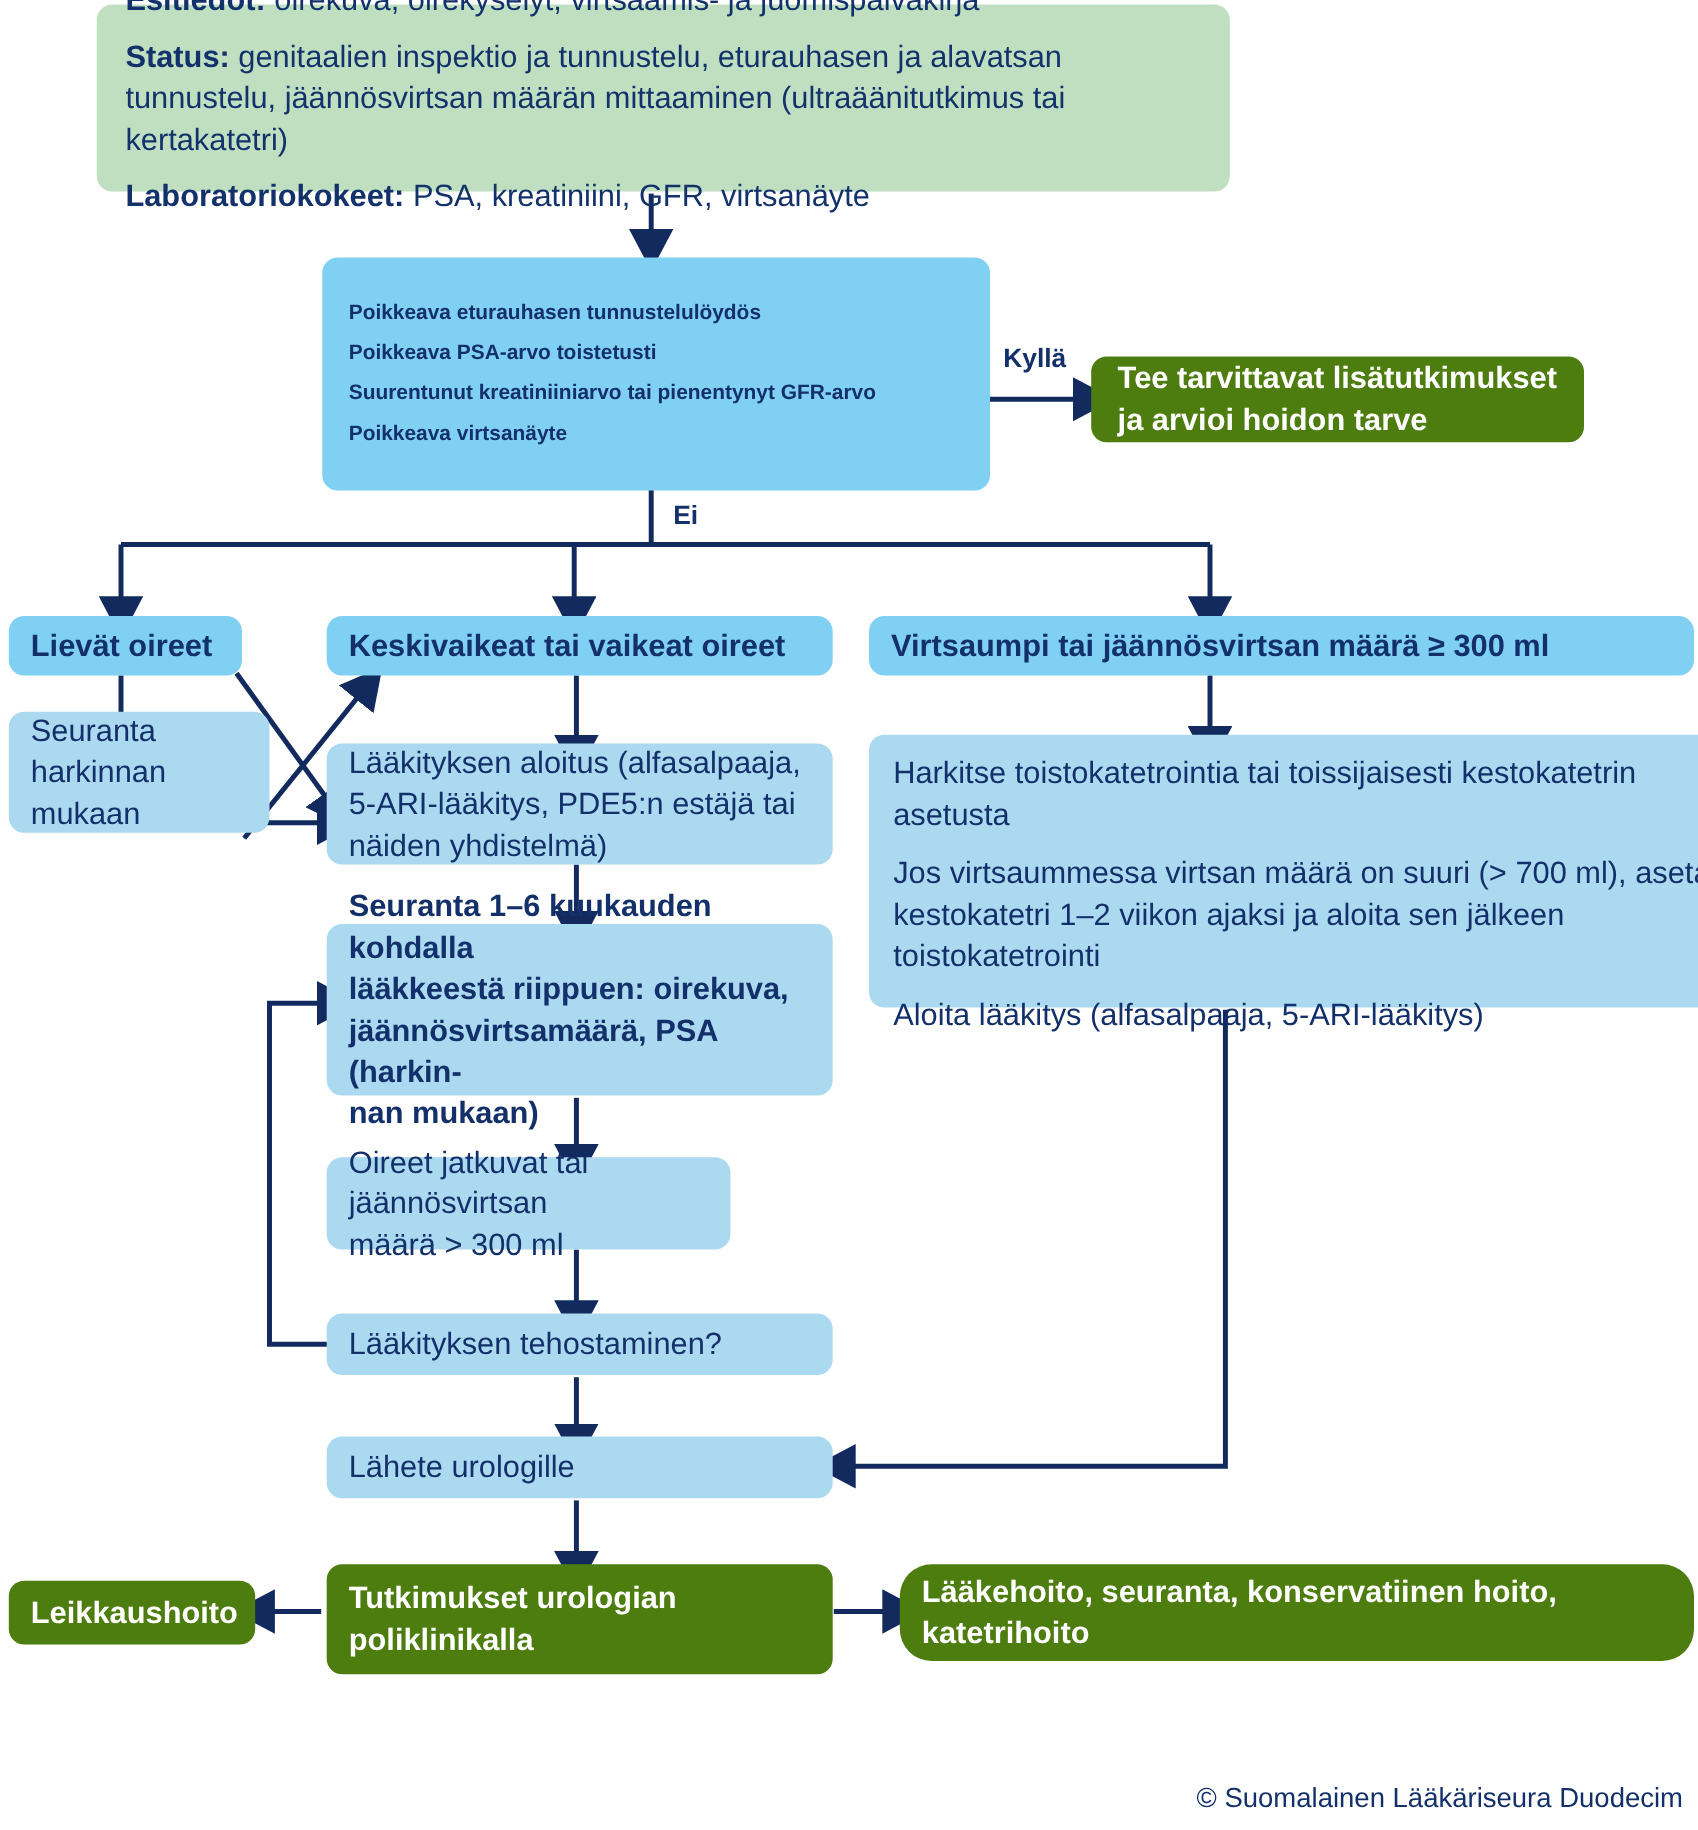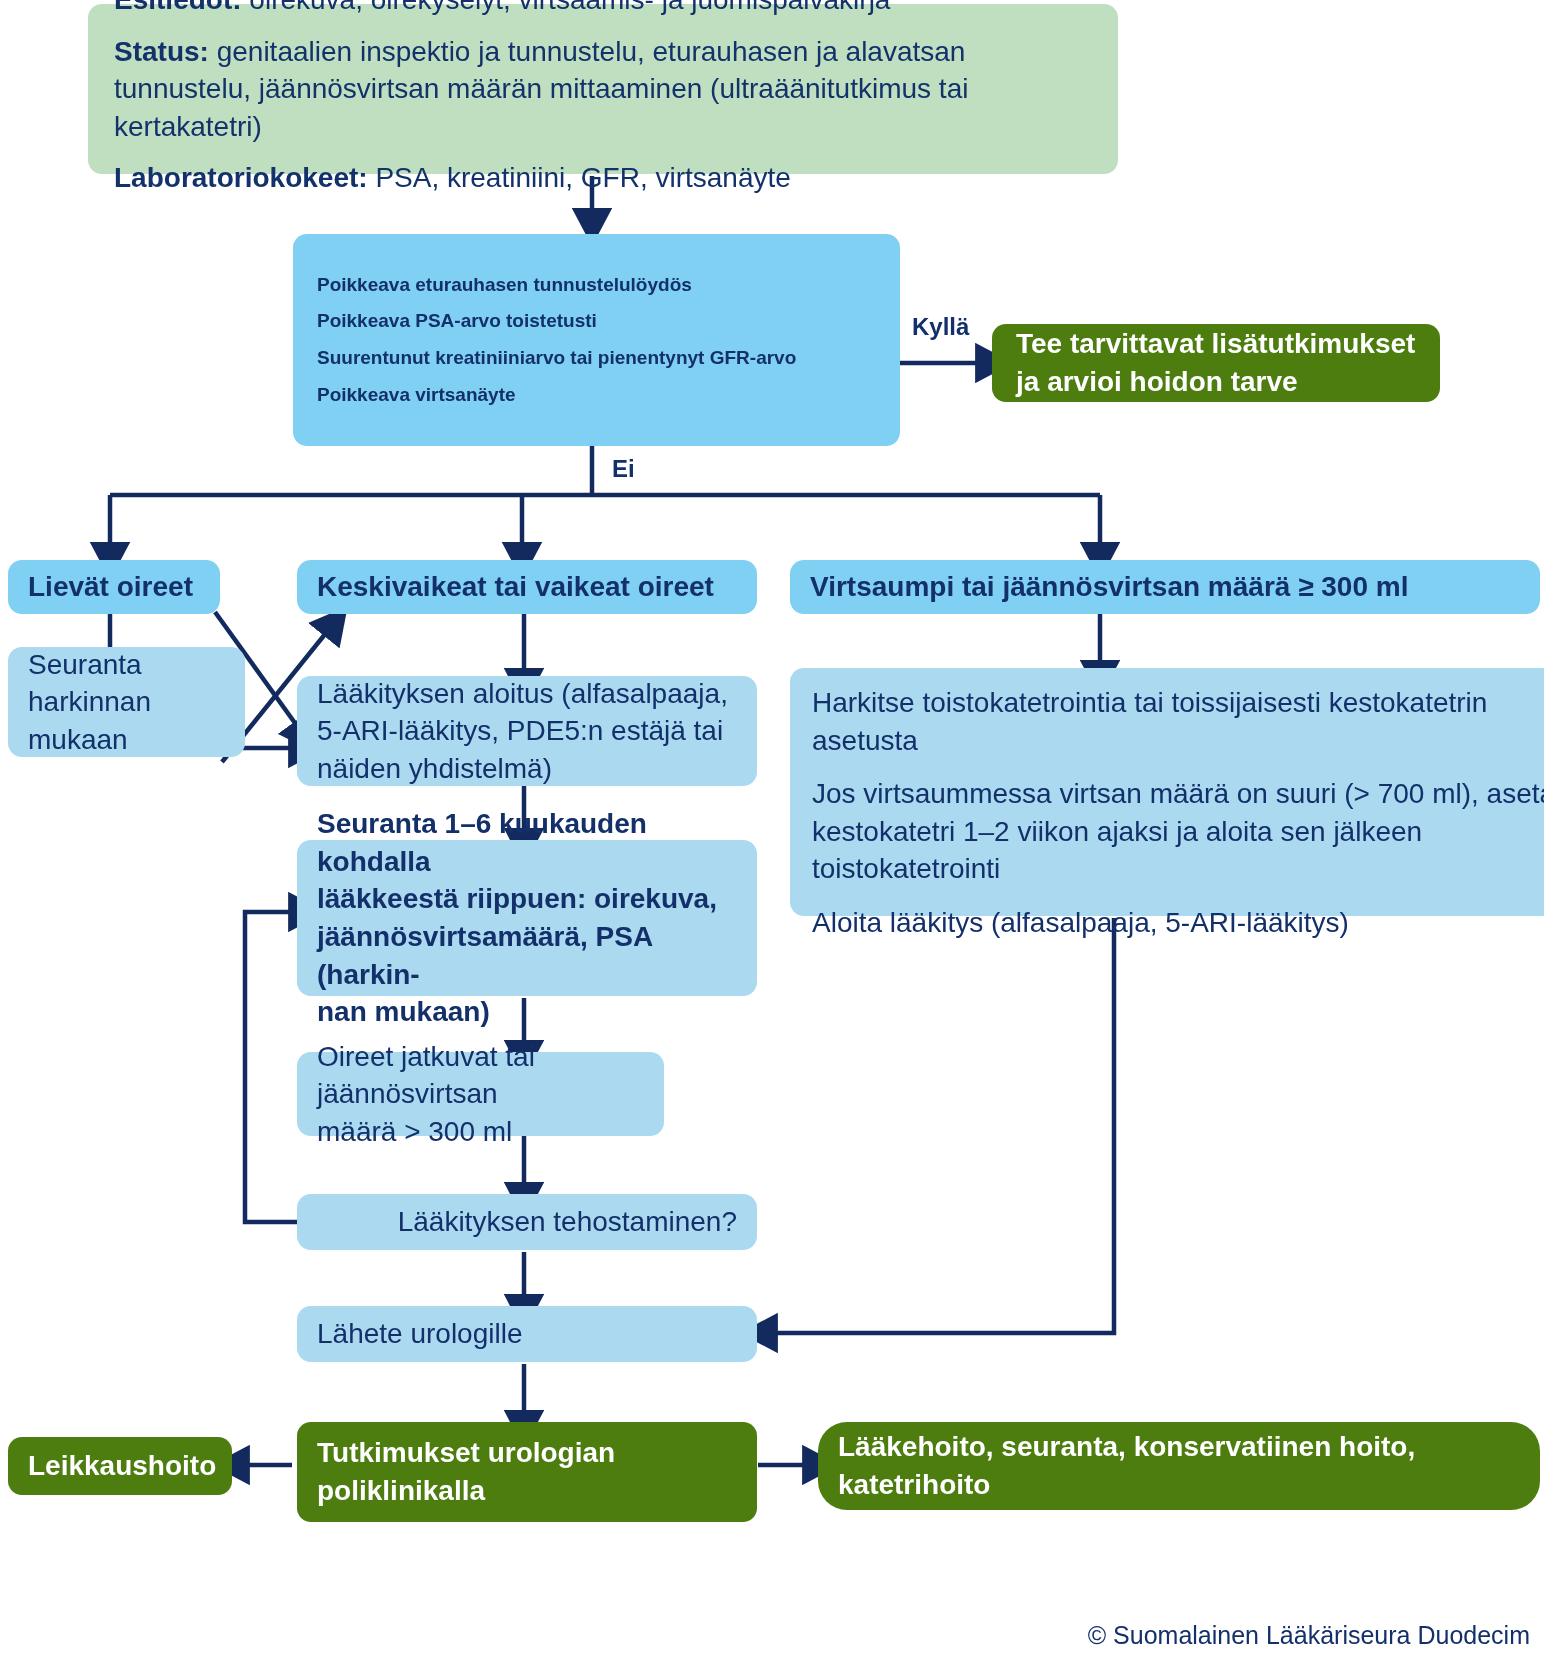--- a/index.html
+++ b/index.html
@@ -192,21 +192,21 @@
     <span class="line">lääkkeestä riippuen: oirekuva,</span>
     <span class="line">jäännösvirtsamäärä, PSA (harkin-</span>
     <span class="line">nan mukaan)</span>
   </div>
 
   <div class="node n-blue-light t28" style="left:297px; top:1052px; width:367px; height:84px; padding:10px 20px;">
     <span class="line">Oireet jatkuvat tai jäännösvirtsan</span>
     <span class="line">määrä &gt; 300 ml</span>
   </div>
 
-  <div class="node n-blue-light t28" style="left:297px; top:1194px; width:460px; height:56px; padding:0 20px;align-items:flex-end;">
+  <div class="node n-blue-light t28" style="left:297px; top:1194px; width:460px; height:56px; padding:0 20px;">
     <span class="line">Lääkityksen tehostaminen?</span>
   </div>
 
   <div class="node n-blue-light t28" style="left:297px; top:1306px; width:460px; height:56px; padding:0 20px;">
     <span class="line">Lähete urologille</span>
   </div>
 
   <div class="node n-blue-dark t28 bold" style="left:297px; top:1422px; width:460px; height:100px; padding:10px 20px;">
     <span class="line">Tutkimukset urologian</span>
     <span class="line">poliklinikalla</span>

